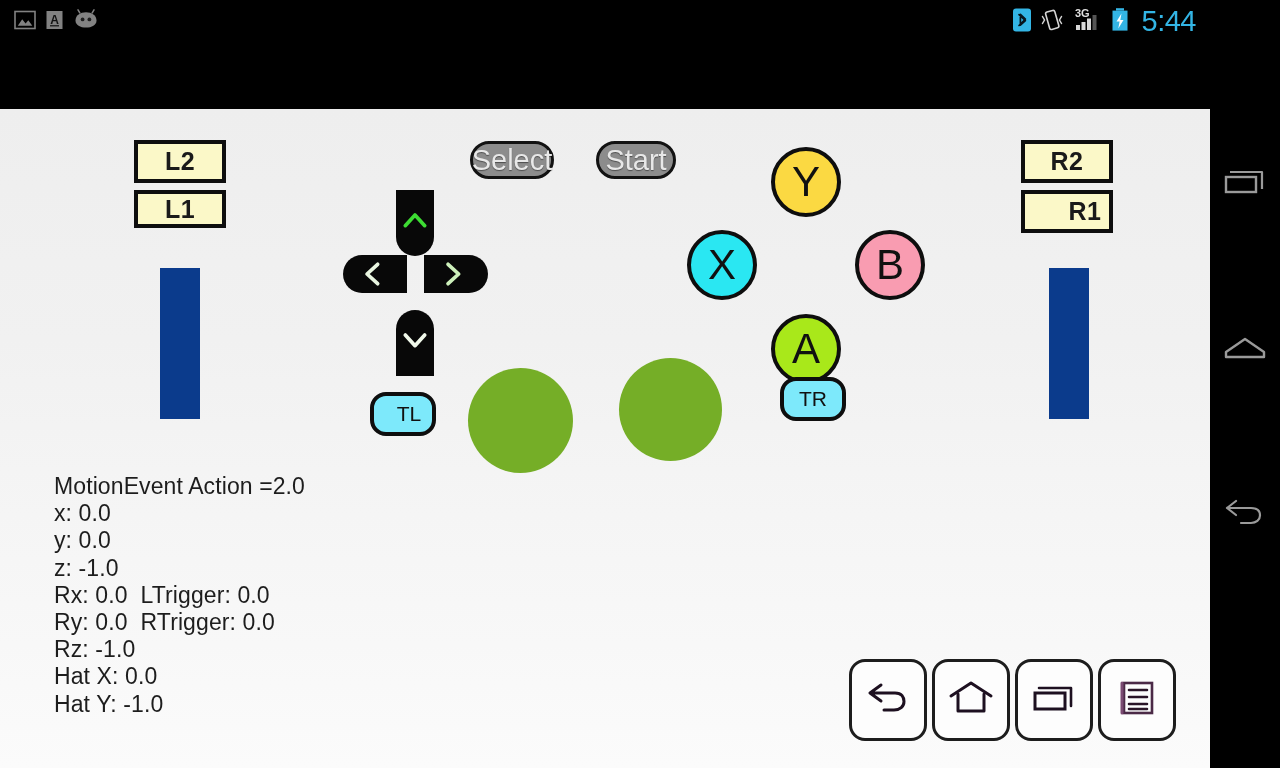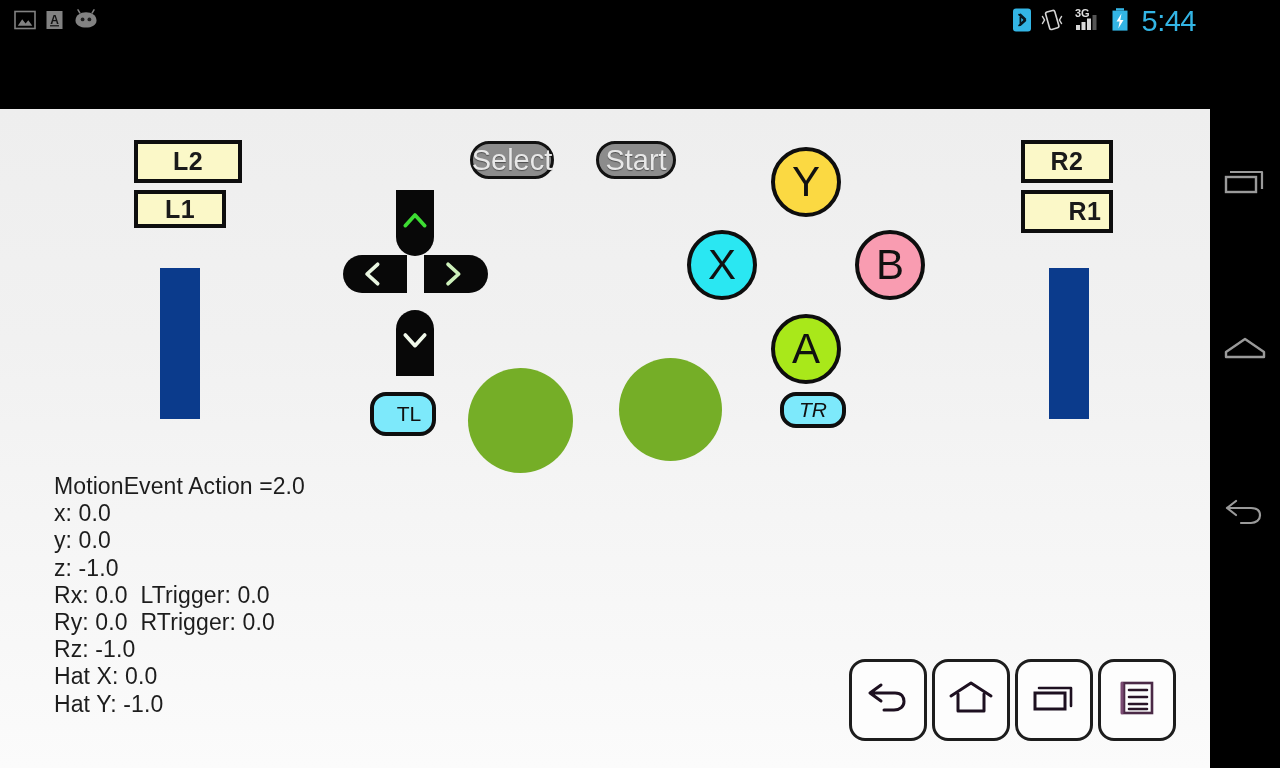--- a/index.html
+++ b/index.html
@@ -308,21 +308,21 @@
         </svg>
       </span>
       <span class="clock">5:44</span>
     </div>
   </div>
 
 
   <div id="content">
 
     <div id="shoulder-layer">
-        <div class="shoulder" style="left: 134px; top: 31px; width: 108px; height: 43px;">
+        <div class="shoulder" style="left: 134px; top: 31px; width: 92px; height: 43px;">
           <span>L2</span>
         </div>
         <div class="shoulder" style="left: 134px; top: 81px; width: 92px; height: 38px;">
           <span>L1</span>
         </div>
         <div class="shoulder" style="left: 1021px; top: 31px; width: 92px; height: 43px;">
           <span>R2</span>
         </div>
         <div class="shoulder" style="left: 1021px; top: 81px; width: 92px; height: 43px; padding-left: 36px;">
           <span>R1</span>
@@ -373,21 +373,21 @@
           <span>B</span>
         </div>
         <div class="face-btn" style="left: 771px; top: 205px; width: 70px; height: 70px; background: rgb(169, 232, 26);">
           <span>A</span>
         </div>
       </div>
     <div id="thumb-layer">
         <div class="thumb-btn" style="left: 370px; top: 283px; width: 66px; height: 44px; padding-left: 12px;">
           <span>TL</span>
         </div>
-        <div class="thumb-btn" style="left: 780px; top: 283px; width: 66px; height: 36px; font-style: italic;">
+        <div class="thumb-btn" style="left: 780px; top: 268px; width: 66px; height: 44px;">
           <span>TR</span>
         </div>
       </div>
     <div id="stick-layer">
         <div class="stick" style="left: 468px; top: 259px; width: 105px; height: 105px;"></div>
         <div class="stick" style="left: 619px; top: 249px; width: 103px; height: 103px;"></div>
       </div>
 
     <div id="readout">MotionEvent Action =2.0
 x: 0.0

